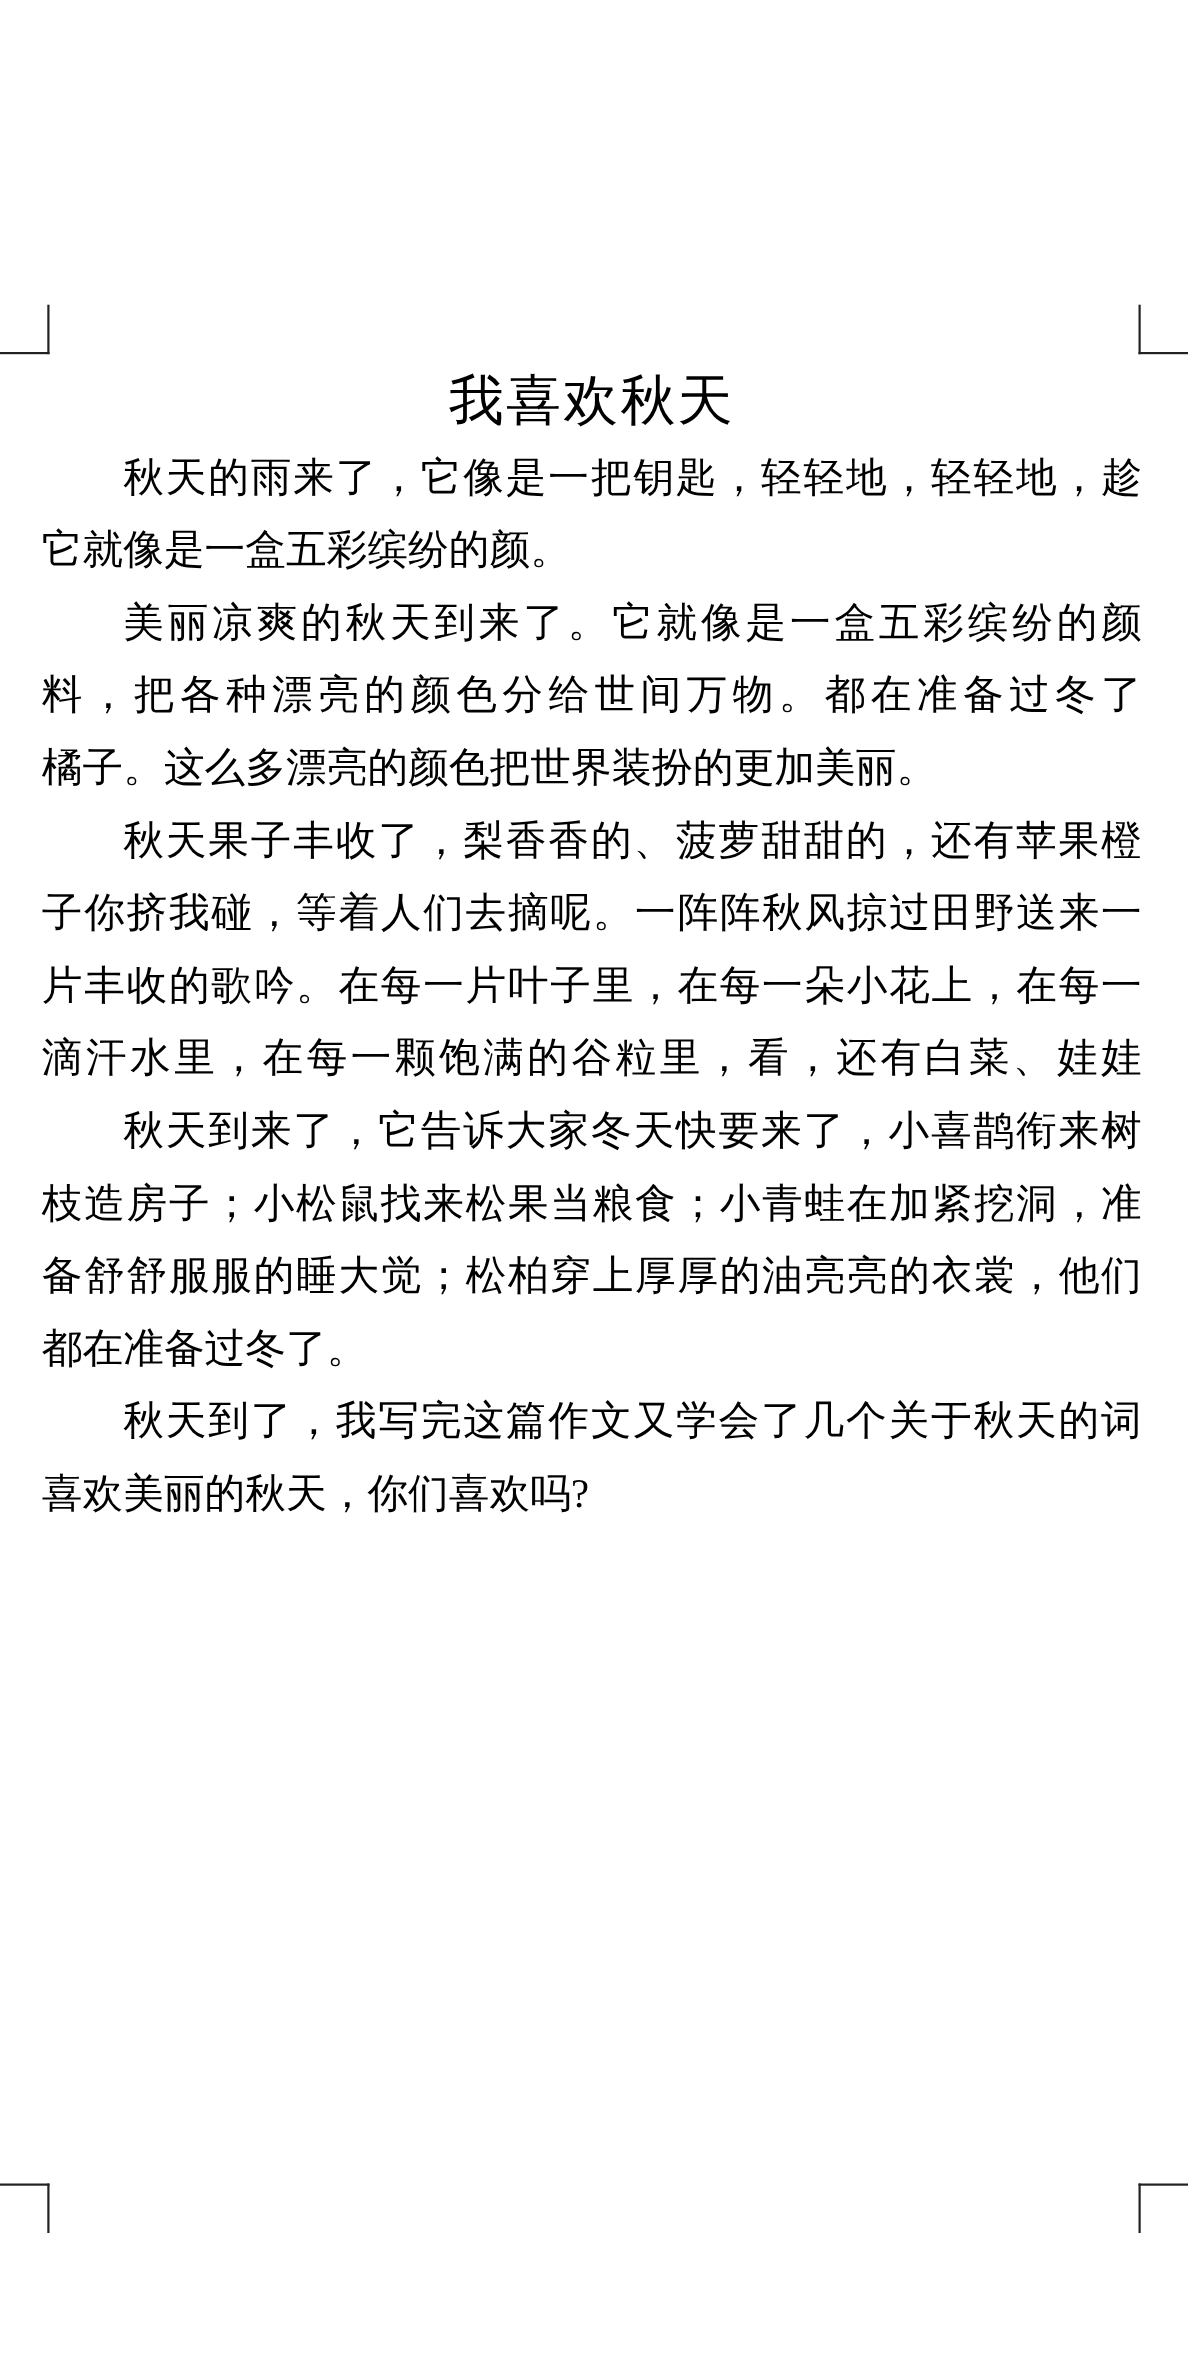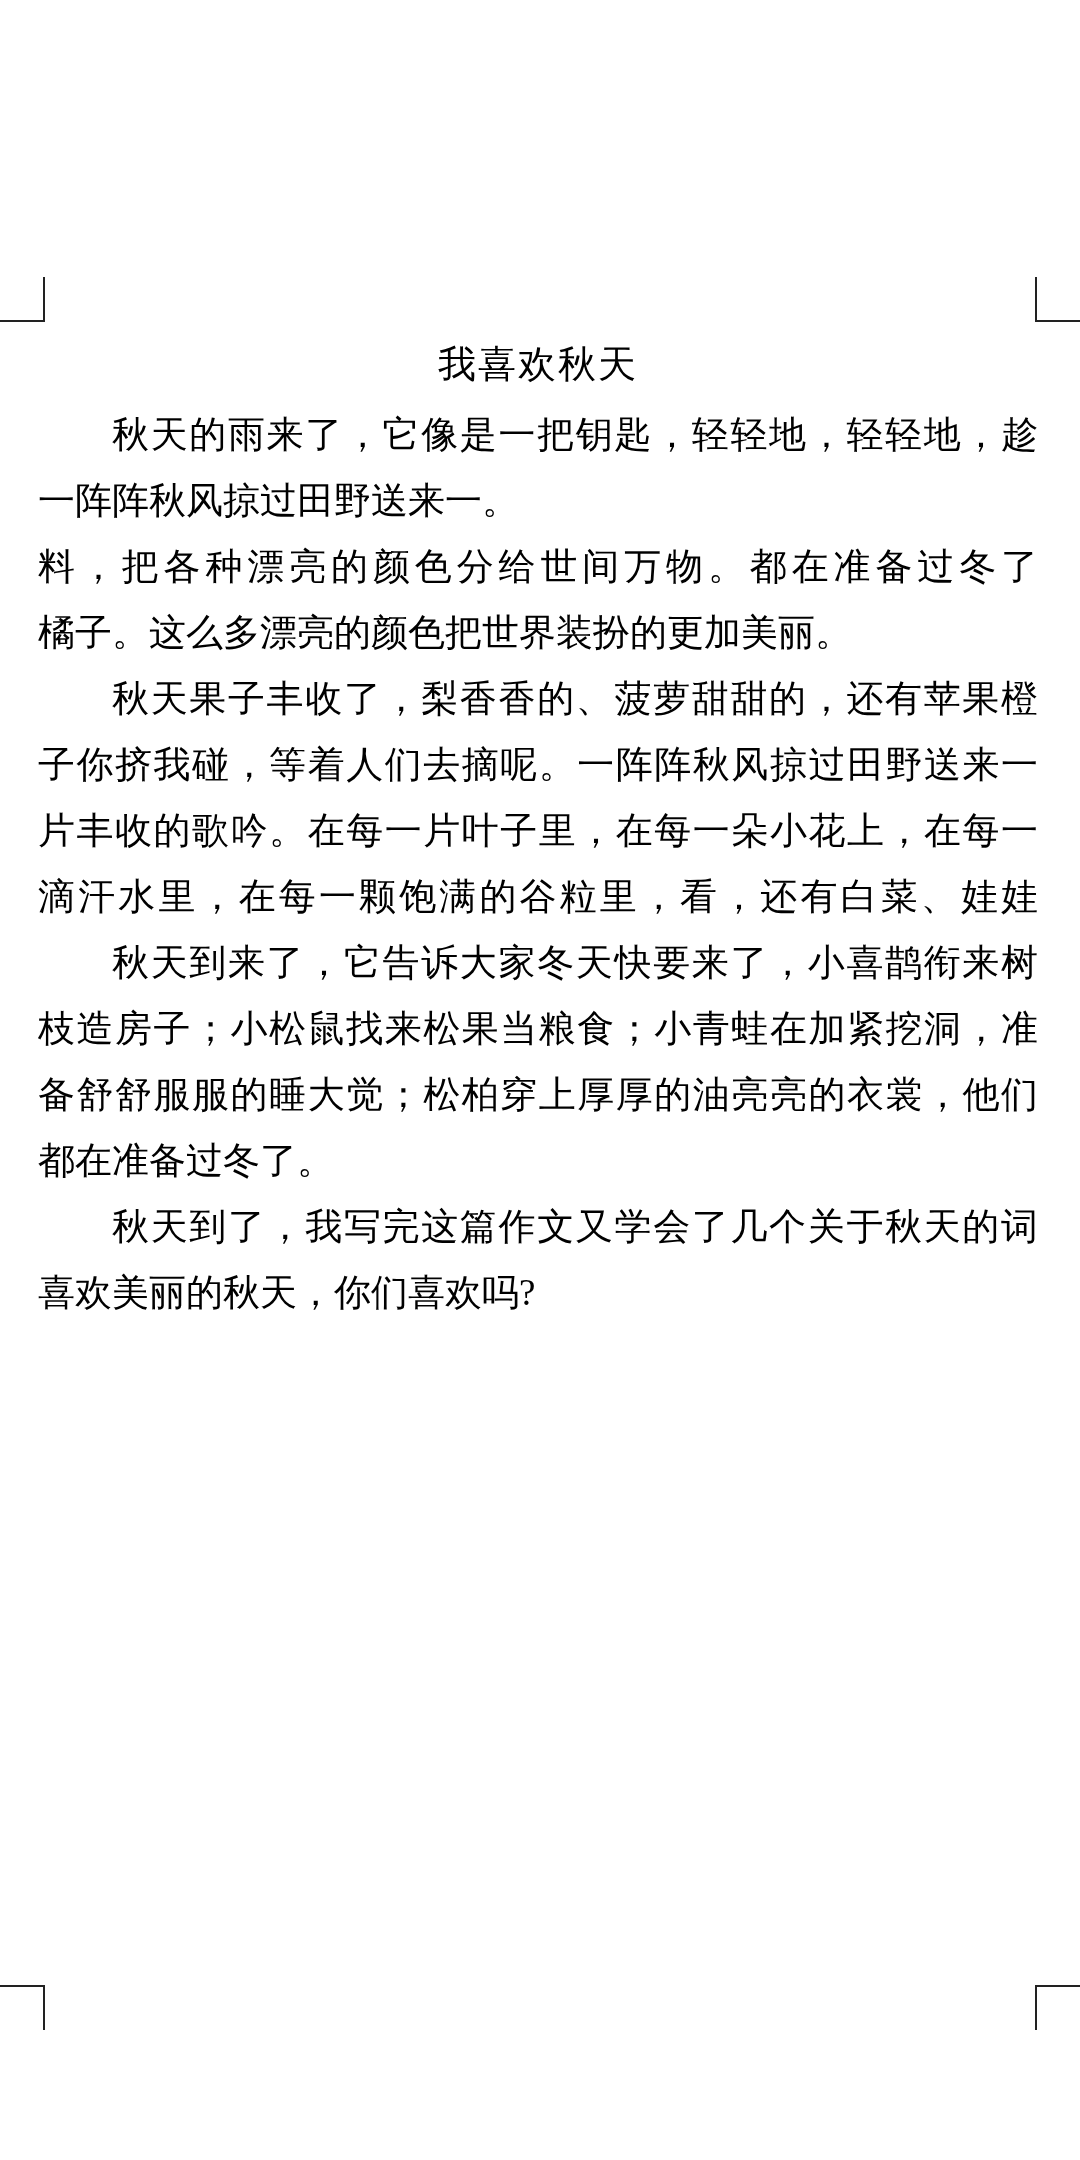--- a/index.html
+++ b/index.html
@@ -34,21 +34,21 @@
              border-top: 2px solid var(--crop-color); }
 
   .content {
     position: absolute;
     left: 38px;
     top: 326px;
     width: 1000px;
   }
   .title {
     margin: 0;
-    font-size: 38px;
+    font-size: 50px;
     line-height: 76px;
     font-weight: normal;
     text-align: center;
     letter-spacing: 2px;
   }
   .para { margin: 0; padding: 0; font-family: Liberation Serif, serif; }
   .line {
     margin: 0;
     padding: 0;
     font-size: 37px;
@@ -75,24 +75,25 @@
   <div class="crop crop-tr"></div>
   <div class="crop crop-bl"></div>
   <div class="crop crop-br"></div>
 
   <div class="content">
 
     <h1 class="title">我喜欢秋天</h1>
 
     <div class="para">
       <p class="line first fill">秋天的雨来了，它像是一把钥匙，轻轻地，轻轻地，趁</p>
-      <p class="line">一阵阵秋风掠过田野送来一。</p>
+      <p class="line">它就像是一盒五彩缤纷的颜。</p>
     </div>
 
     <div class="para">
+      <p class="line first fill">美丽凉爽的秋天到来了。它就像是一盒五彩缤纷的颜</p>
       <p class="line fill">料，把各种漂亮的颜色分给世间万物。都在准备过冬了</p>
       <p class="line">橘子。这么多漂亮的颜色把世界装扮的更加美丽。</p>
     </div>
 
     <div class="para">
       <p class="line first fill">秋天果子丰收了，梨香香的、菠萝甜甜的，还有苹果橙</p>
       <p class="line fill">子你挤我碰，等着人们去摘呢。一阵阵秋风掠过田野送来一</p>
       <p class="line fill">片丰收的歌吟。在每一片叶子里，在每一朵小花上，在每一</p>
       <p class="line fill">滴汗水里，在每一颗饱满的谷粒里，看，还有白菜、娃娃</p>
     </div>

